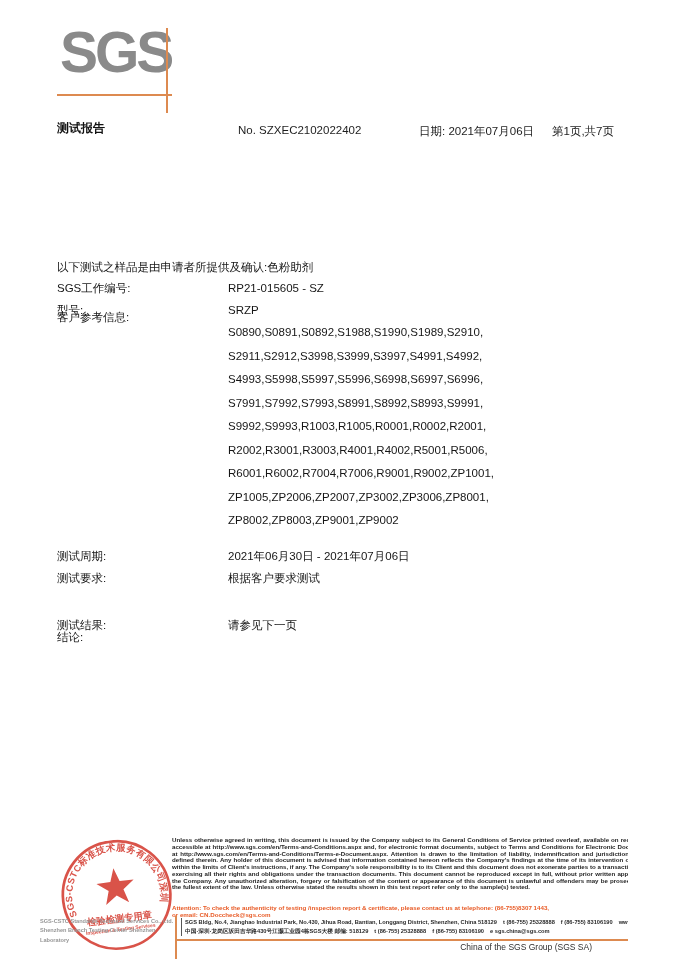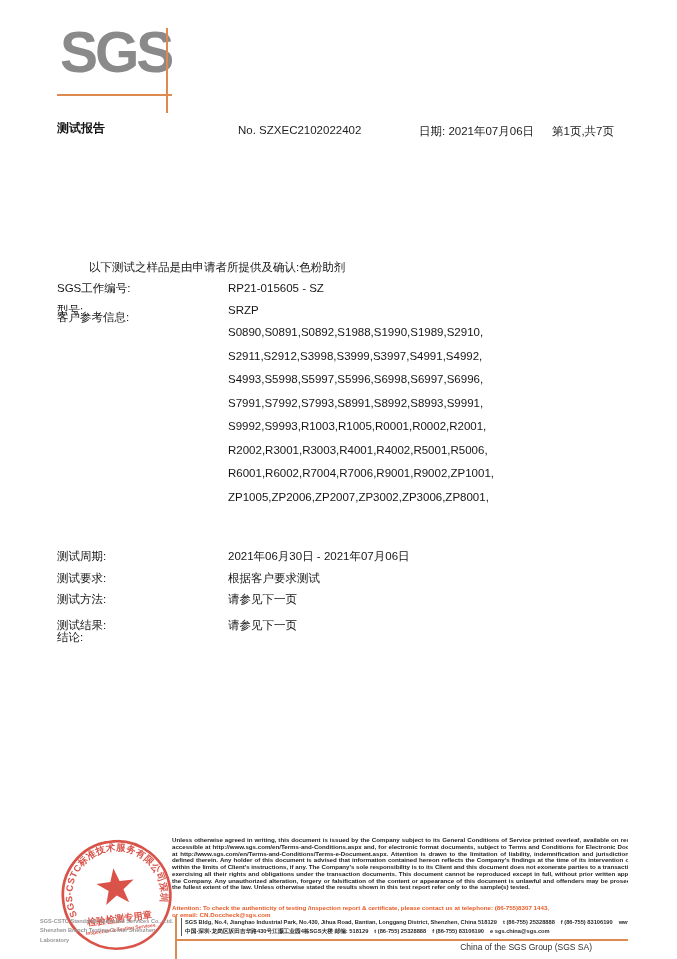--- a/index.html
+++ b/index.html
@@ -21,21 +21,21 @@
   
   .h-title { left:57px;  top:120px; font-size:12px; font-weight:bold; color:#111; }
   .h-no    { left:238px; top:124px; font-size:11.5px; }
   .h-date  { left:419px; top:124px; font-size:11.5px; }
   .h-page  { left:552px; top:124px; font-size:11.5px; }
 
   
   .company { left:57px; top:164px; font-size:12px; font-weight:600; line-height:24px; color:#161616; }
 
   
-  .intro { left:57px; top:260px; font-size:11.5px; color:#161616;margin-left:32px; }
+  .intro { left:57px; top:260px; font-size:11.5px; color:#161616; }
 
   
   .frow { left:57px; font-size:11.5px; line-height:14px; color:#161616; }
   .flabel { display:inline-block; width:171px; vertical-align:top; }
   .fvalue { display:inline-block; vertical-align:top; }
   .r0 { top:281px; } .r1 { top:303px; }
   .r2 { top:310px; }
   .reflines { left:228px; top:321px; font-size:11.5px; line-height:23.5px; color:#161616; }
   .reflines span { display:block; }
   .r3 { top:527px; } .r4 { top:549px; } .r5 { top:571px; }
@@ -98,29 +98,27 @@
   </div>
   <div class="abs reflines">
     <span>S0890,S0891,S0892,S1988,S1990,S1989,S2910,</span>
     <span>S2911,S2912,S3998,S3999,S3997,S4991,S4992,</span>
     <span>S4993,S5998,S5997,S5996,S6998,S6997,S6996,</span>
     <span>S7991,S7992,S7993,S8991,S8992,S8993,S9991,</span>
     <span>S9992,S9993,R1003,R1005,R0001,R0002,R2001,</span>
     <span>R2002,R3001,R3003,R4001,R4002,R5001,R5006,</span>
     <span>R6001,R6002,R7004,R7006,R9001,R9002,ZP1001,</span>
     <span>ZP1005,ZP2006,ZP2007,ZP3002,ZP3006,ZP8001,</span>
+    <span>ZP8002,ZP8003,ZP9001,ZP9002</span>
   </div>
   <div class="abs frow r4">
     <span class="flabel">测试周期:</span><span class="fvalue">2021年06月30日 - 2021年07月06日</span>
   </div>
   <div class="abs frow r5">
     <span class="flabel">测试要求:</span><span class="fvalue">根据客户要求测试</span>
-  </div>
-  <div class="abs frow r6">
-    <span class="flabel">测试方法:</span><span class="fvalue">请参见下一页</span>
   </div>
   <div class="abs frow r7">
     <span class="flabel">测试结果:</span><span class="fvalue">请参见下一页</span>
   </div>
 
   <div class="abs c-label">结论:</div>
 
   <svg class="abs stamp" viewBox="0 0 118 112">
     <defs>
       <path id="ringPath" d="M 19.1 69.1 A 43 43 0 1 1 98.9 69.1" fill="none"></path>

